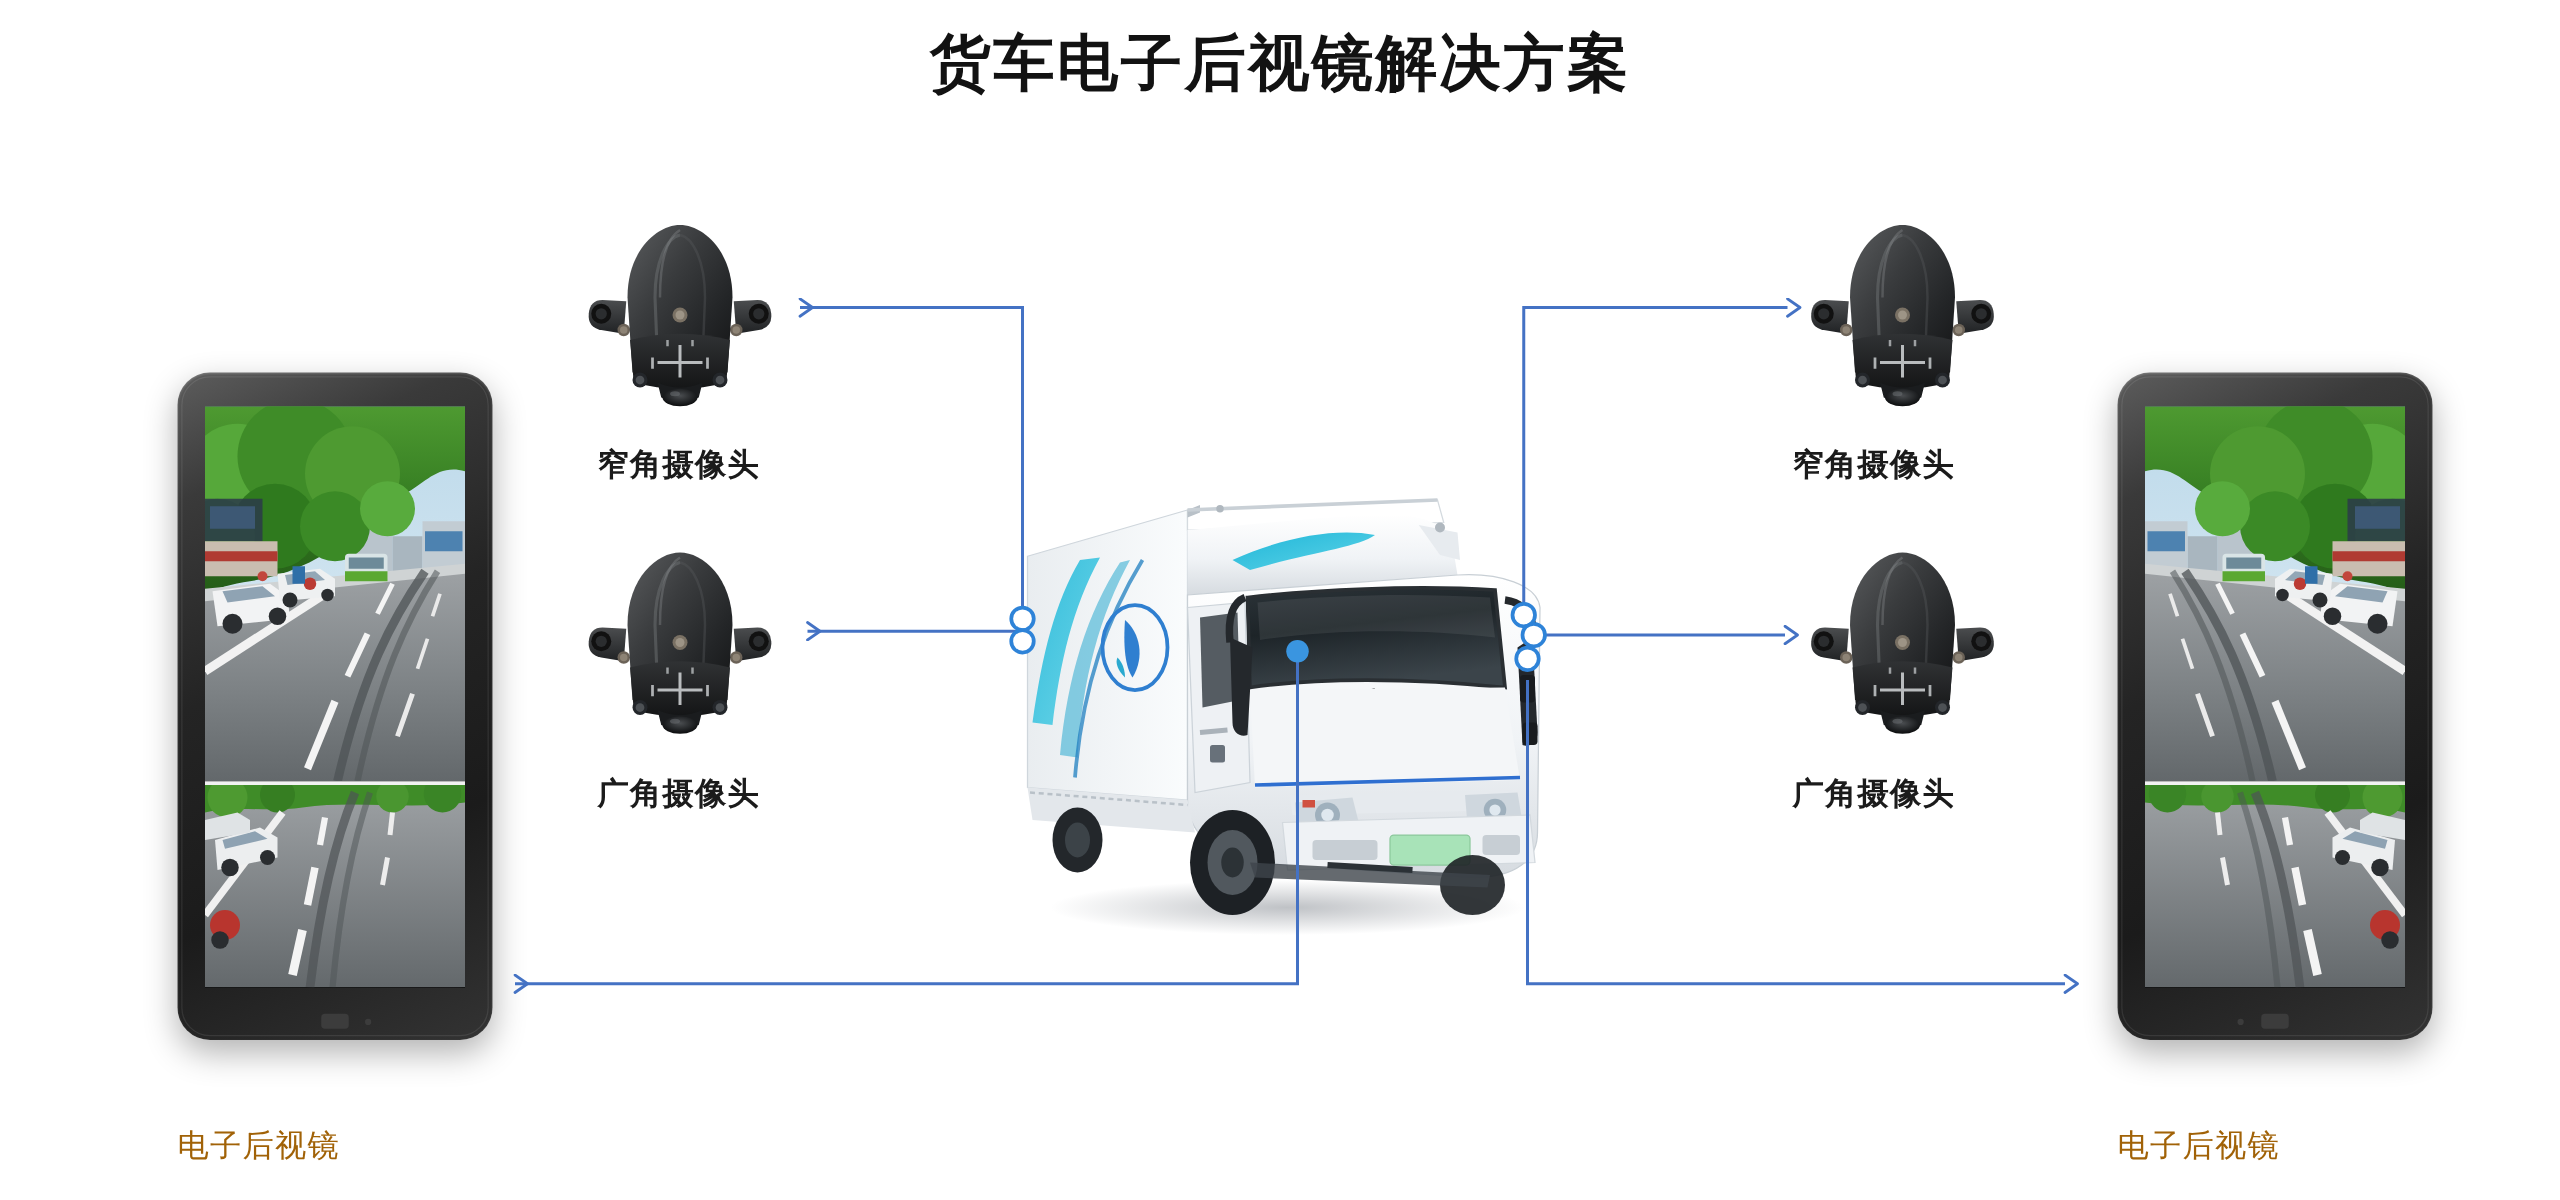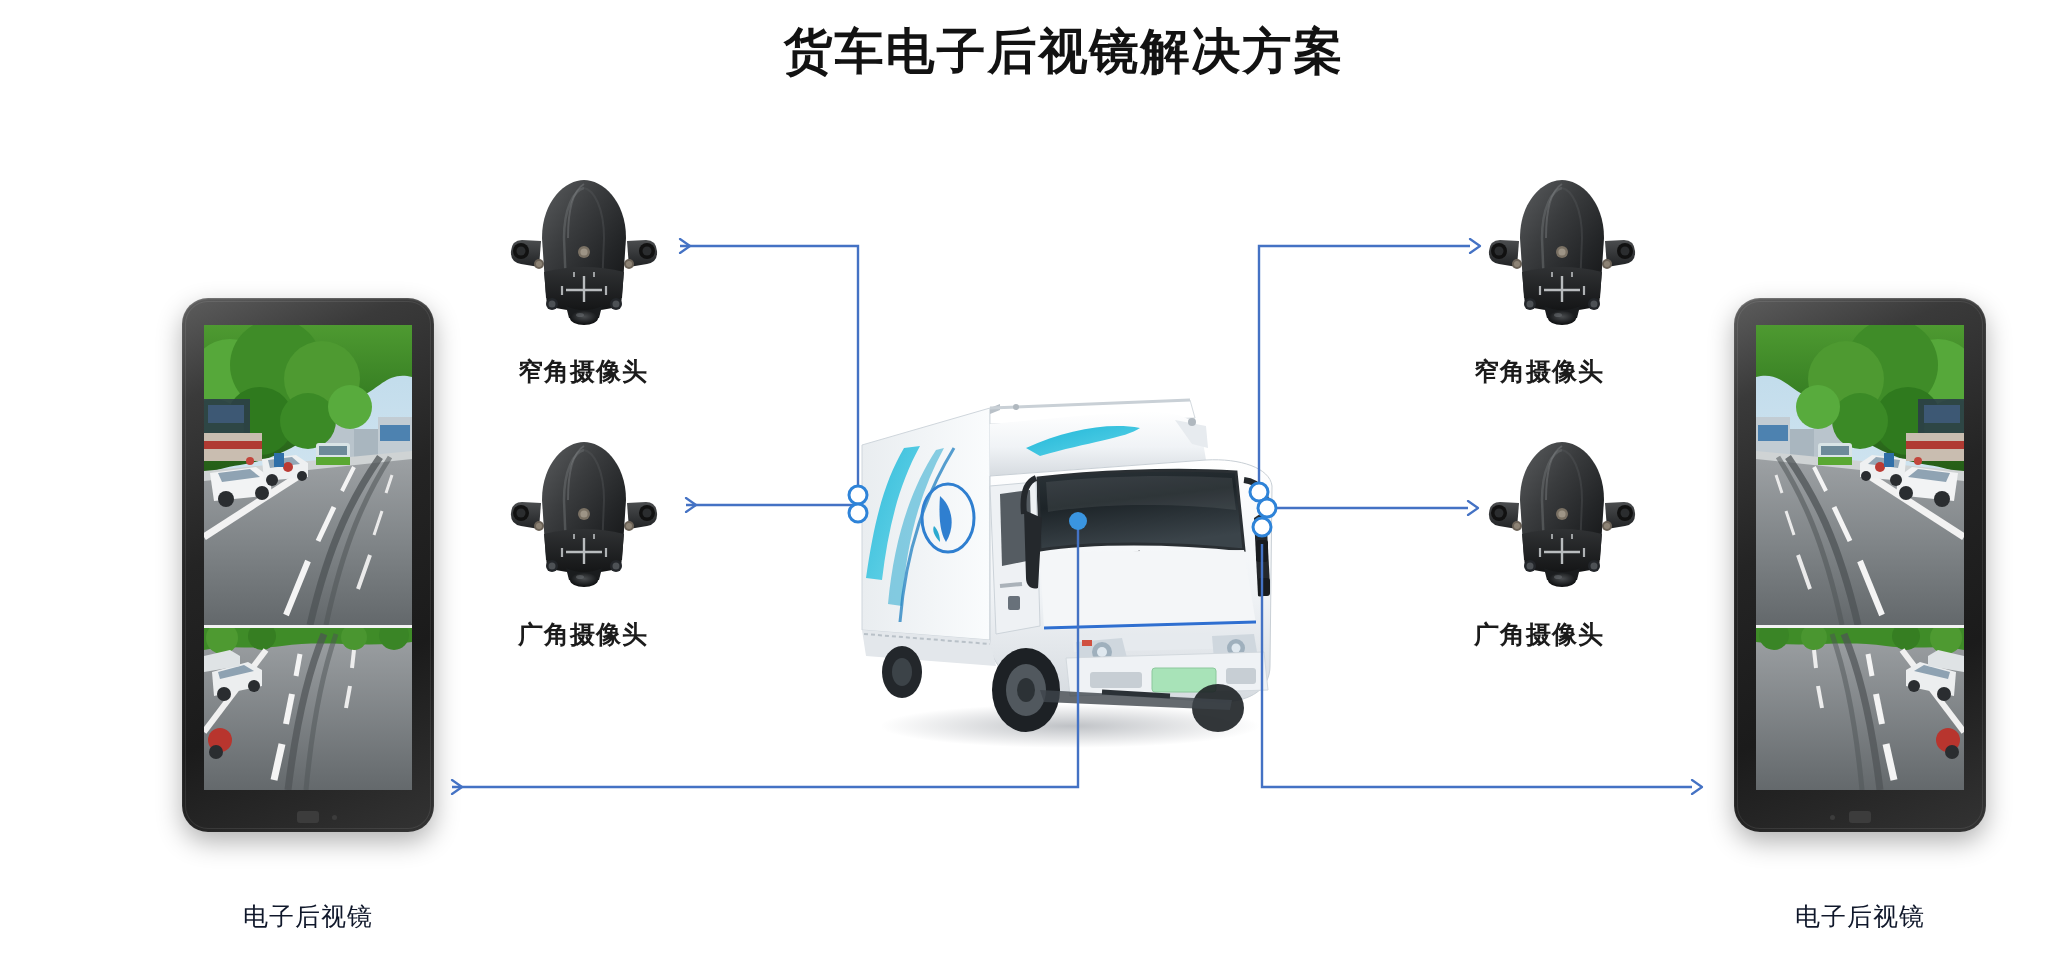--- a/index.html
+++ b/index.html
@@ -1,39 +1,39 @@
 <!DOCTYPE html>
 <html lang="zh"><head>
 <meta charset="utf-8">
 <style>
   html,body{margin:0;padding:0;background:#ffffff;}
   body{
     width:2048px;height:960px;position:relative;overflow:hidden;
     font-family:"Liberation Sans","DejaVu Sans",sans-serif;
     background:#ffffff;
   }
-  .stage{position:absolute;left:0;top:0;width:1692px;height:960px;margin-left:40px;}
+  .stage{position:absolute;left:0;top:0;width:1692px;height:960px;}
 
   
   #page-title{
     position:absolute;left:0;top:22px;width:2048px;
     text-align:center;
     font-size:49px;font-weight:700;color:#121212;
     letter-spacing:2px;line-height:1.2;
     white-space:nowrap;
   }
 
   
   .cam-label{
     position:absolute;font-size:25px;color:#1b1b1b;font-weight:700;
     letter-spacing:1px;white-space:nowrap;
   }
   .monitor-label{
-    position:absolute;font-size:25px;color:#0f172a;font-weight:400;
-    letter-spacing:1px;white-space:nowrap;text-align:center;
+    position:absolute;font-size:25px;color:#a16207;font-weight:400;
+    letter-spacing:1px;white-space:nowrap;
   }
 
   
   #connectors{position:absolute;left:0;top:0;width:2048px;height:960px;overflow:visible;}
 
   
   .monitor{position:absolute;}
   .monitor .bezel{
     position:absolute;left:0;top:0;width:100%;height:100%;
     border-radius:26px;

